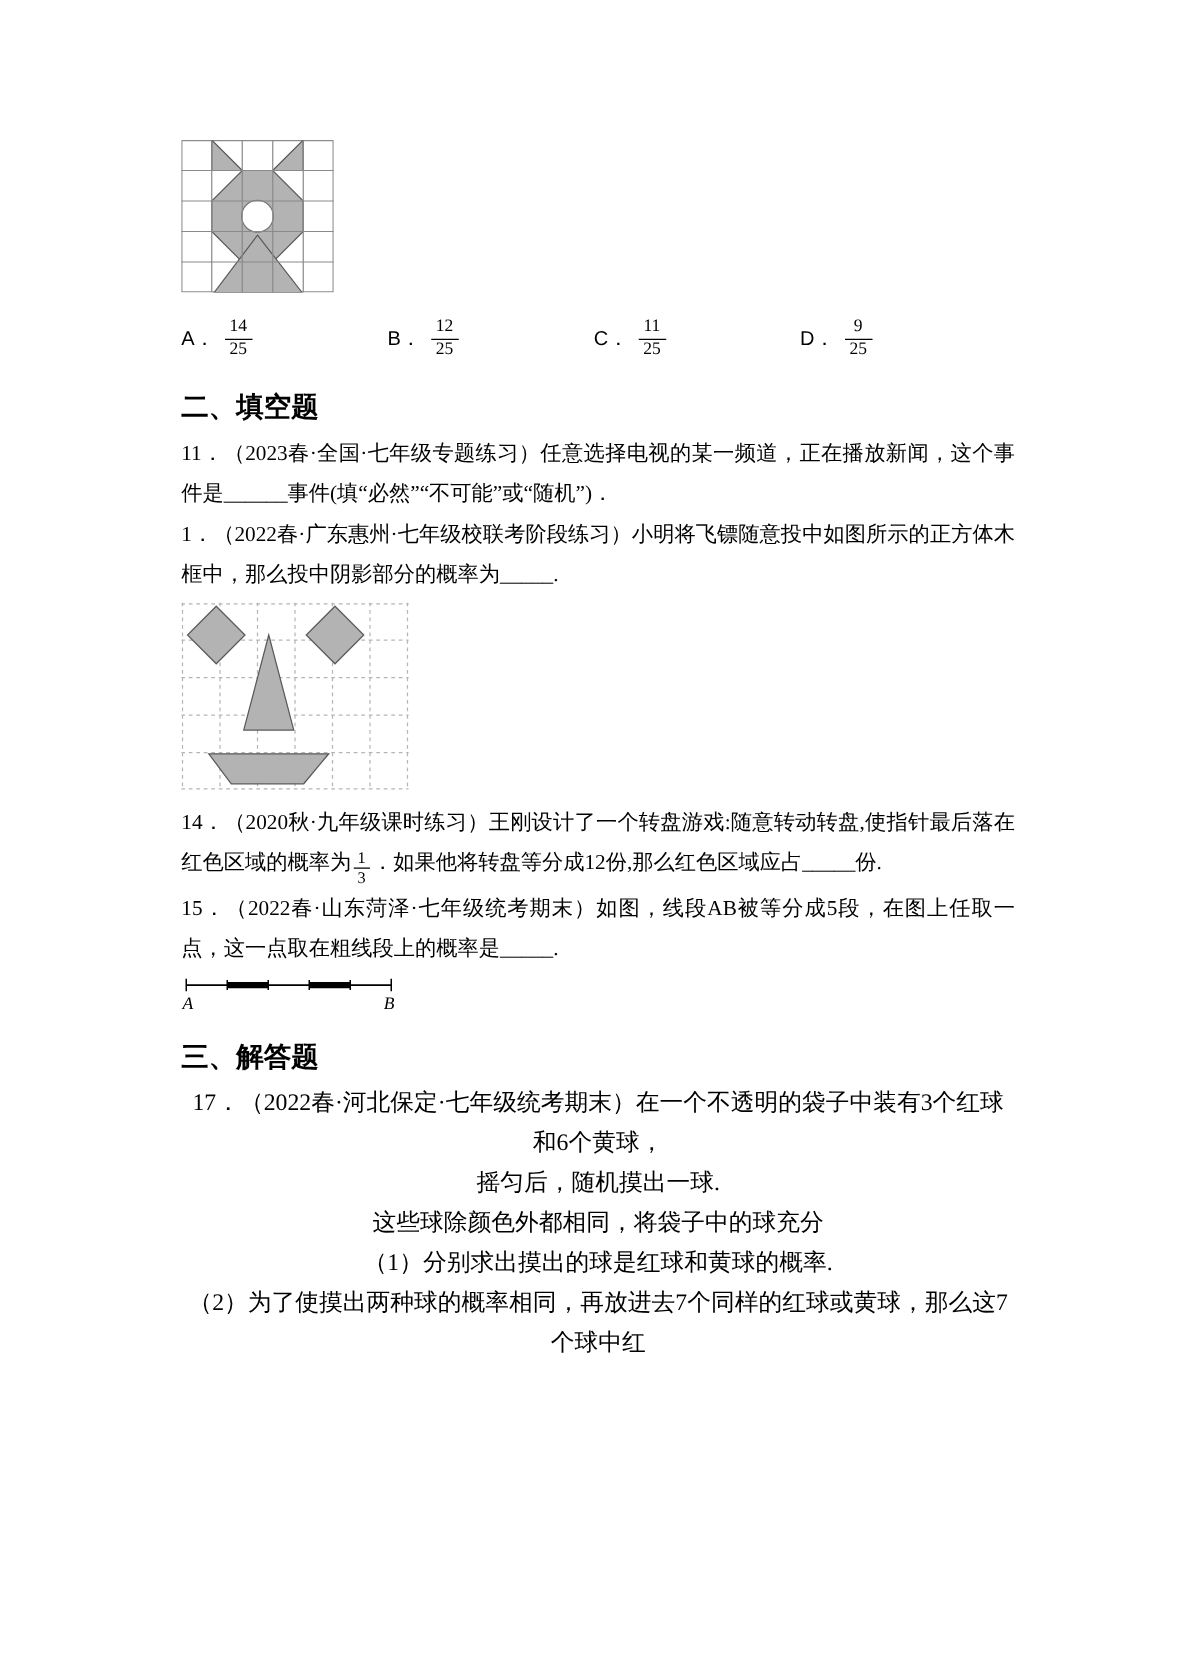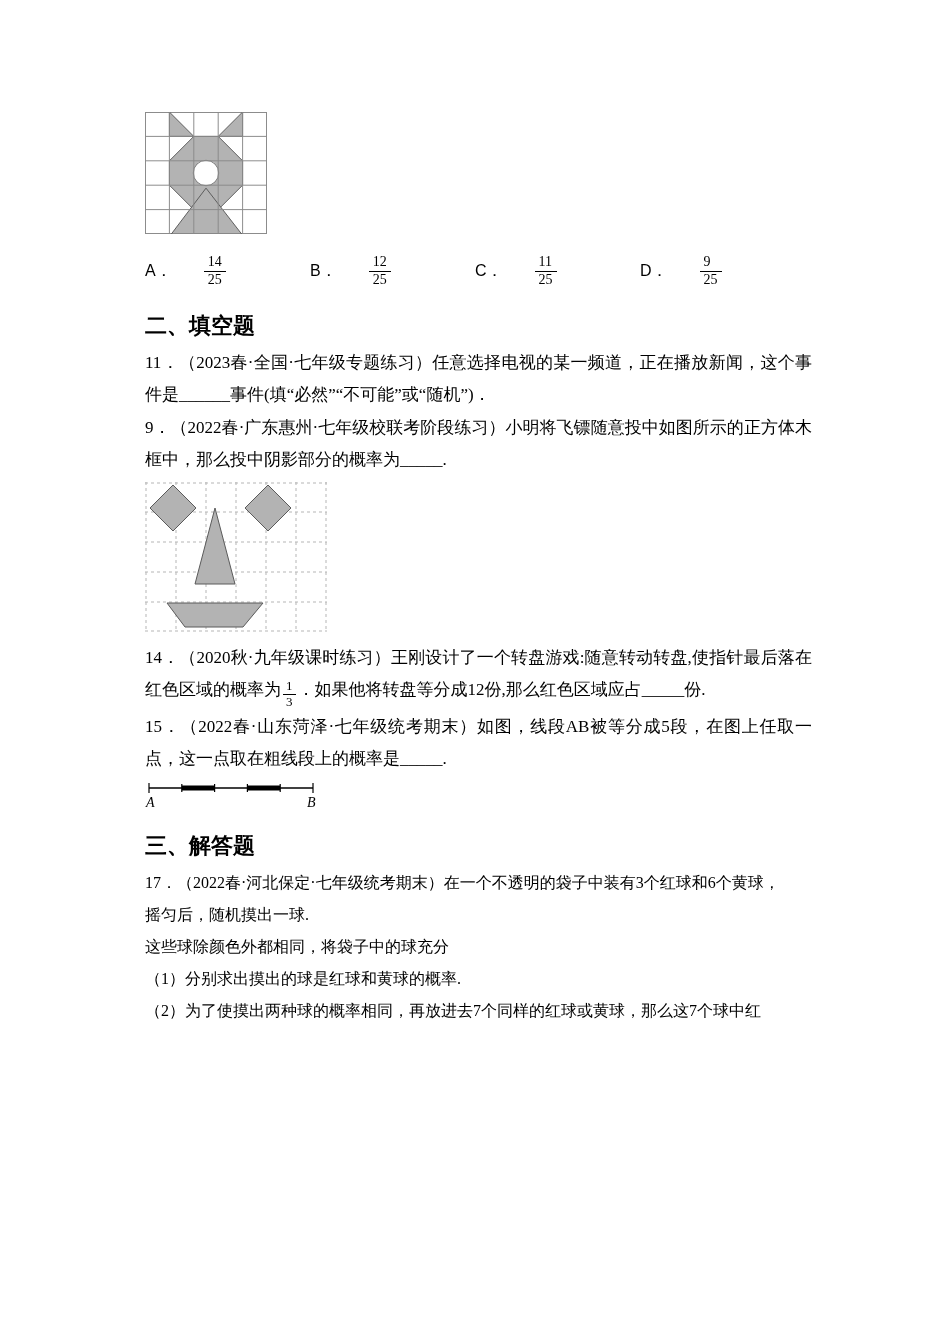--- a/index.html
+++ b/index.html
@@ -16,24 +16,25 @@
     box-sizing: border-box;
     padding: 112px 138px 40px 145px;
   }
   .para {
     font-size: 17px;
     line-height: 32px;
     text-align: justify;
     margin: 0 0 1px 0;
   }
   .line {
-    font-size: 16px;
+    font-size: 19px;
     line-height: 32px;
     margin: 0;
     white-space: pre-wrap;
+    text-align: center;
   }
   .heading {
     font-family: "Liberation Sans", "DejaVu Sans", sans-serif;
     font-weight: bold;
     font-size: 22px;
     line-height: 30px;
     margin: 22px 0 6px 0;
   }
   .figure-block { margin: 0; }
   .options {
@@ -46,25 +47,24 @@
     align-items: center;
     width: 165px;
   }
   .option-label {
     font-family: "Liberation Sans", "DejaVu Sans", sans-serif;
     font-size: 16px;
     margin-right: 8px;
   }
   .frac {
     display: inline-block;
-    text-align: left;
+    text-align: center;
     vertical-align: middle;
     font-size: 14px;
     line-height: 1.2;
-    margin-left: 24px;
   }
   .frac .num { display: block; border-bottom: 1px solid #000; padding: 0 4px; }
   .frac .den { display: block; padding: 0 4px; }
   .frac-inline {
     display: inline-block;
     text-align: center;
     vertical-align: -0.85em;
     font-size: 13px;
     line-height: 1.15;
     margin: 0 2px;
@@ -132,21 +132,21 @@
         <span class="den">25</span>
       </span>
     </div>
   </div>
 
   <div class="heading">二、填空题</div>
 
   <p class="para">11．（2023春·全国·七年级专题练习）任意选择电视的某一频道，正在播放新闻，这个事件是______事件(填“必然”“不可能”或“随机”)．</p>
 
 
-  <p class="para">9．（2022春·广东惠州·七年级校联考阶段练习）小明将飞镖随意投中如图所示的正方体木框中，那么投中阴影部分的概率为_____.</p>
+  <p class="para">1．（2022春·广东惠州·七年级校联考阶段练习）小明将飞镖随意投中如图所示的正方体木框中，那么投中阴影部分的概率为_____.</p>
 
   <div class="fig2-wrap">
     <svg width="182" height="150" viewBox="0 0 182 150">
 
       <g stroke="#b5b5b5" stroke-width="1" stroke-dasharray="3,3">
         <line x1="1" y1="0" x2="1" y2="150"></line>
         <line x1="31" y1="0" x2="31" y2="150"></line>
         <line x1="61" y1="0" x2="61" y2="150"></line>
         <line x1="91" y1="0" x2="91" y2="150"></line>
         <line x1="121" y1="0" x2="121" y2="150"></line>

